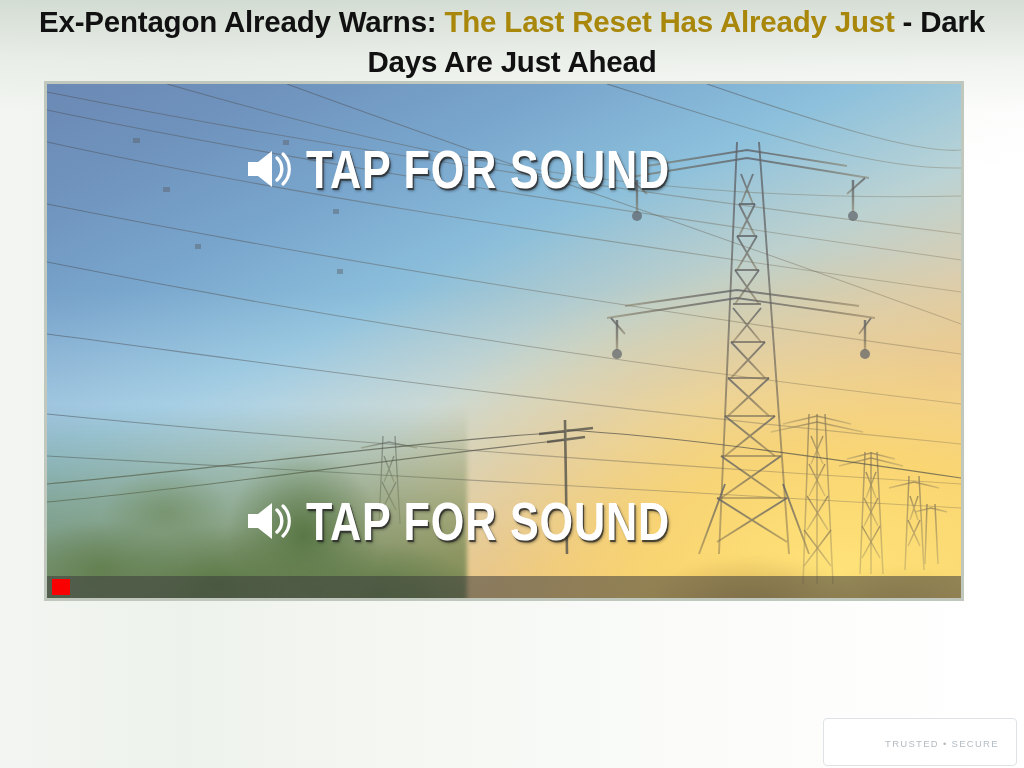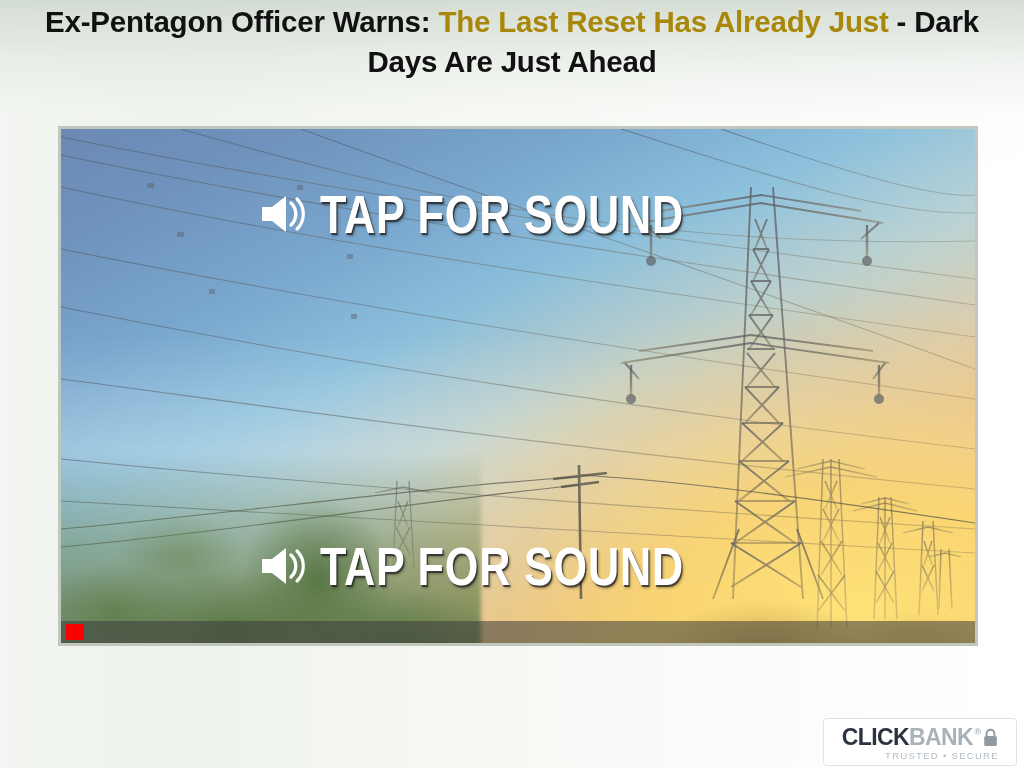--- a/index.html
+++ b/index.html
@@ -48,28 +48,27 @@
     line-height: 40px;
     color: #111111;
     letter-spacing: -0.2px;
     padding: 0 30px;
   }
   #headline .gold { color: #a8870b; }
 
   
   #player-frame {
     position: absolute;
-    left: 58px;
+    left: 44px;
     top: 81px;
     width: 920px;
     height: 520px;
     background: #c0c8bd;
     padding: 3px;
     box-shadow: 0 0 0 0 transparent;
-    margin-top: 45px;
   }
 
   #player-stage {
     position: relative;
     width: 914px;
     height: 514px;
     overflow: hidden;
     background: #6f83a8;
   }
 
@@ -246,21 +245,21 @@
     margin-top: 1px;
     margin-left: 44px;
   }
 </style>
 </head>
 <body>
 
 <div id="page">
 
   <h1 id="headline">
-    <span>Ex-Pentagon Officer Warns: </span><span class="gold">The Last Reset Has Already Just</span><span> - Dark Days Are Just Ahead</span>
+    <span>Ex-Pentagon Already Warns: </span><span class="gold">The Last Reset Has Already Just</span><span> - Dark Days Are Just Ahead</span>
   </h1>
 
   <div id="player-frame">
     <div id="player-stage">
 
       <div class="poster"></div>
 
       <svg class="towers" viewBox="0 0 914 514" preserveAspectRatio="none">
         <defs>
           <linearGradient id="twrFade" x1="0" y1="0" x2="0" y2="1">
@@ -411,25 +410,16 @@
       </div>
 
       <div id="progress-track" style="background: rgba(60, 60, 60, 0.55);">
         <div id="progress-fill" style="background: rgb(251, 0, 0);"></div>
       </div>
 
     </div>
   </div>
 
   <div id="cb-badge">
-    <div id="cb-wordmark">
-      <span id="cb-click">CLICK</span>
-      <span id="cb-bank">BANK</span>
-      <span id="cb-reg">®</span>
-      <svg id="cb-lock" width="15" height="19" viewBox="0 0 15 19">
-        <path d="M3.6 8 V5.6 a3.9 3.9 0 0 1 7.8 0 V8" stroke="#8f9aa3" stroke-width="1.9" fill="none"></path>
-        <rect x="1.2" y="8" width="12.6" height="10" rx="1.6" fill="#8f9aa3"></rect>
-      </svg>
-    </div>
     <div id="cb-tagline">TRUSTED • SECURE</div>
   </div>
 
 </div>
 
 </body></html>

